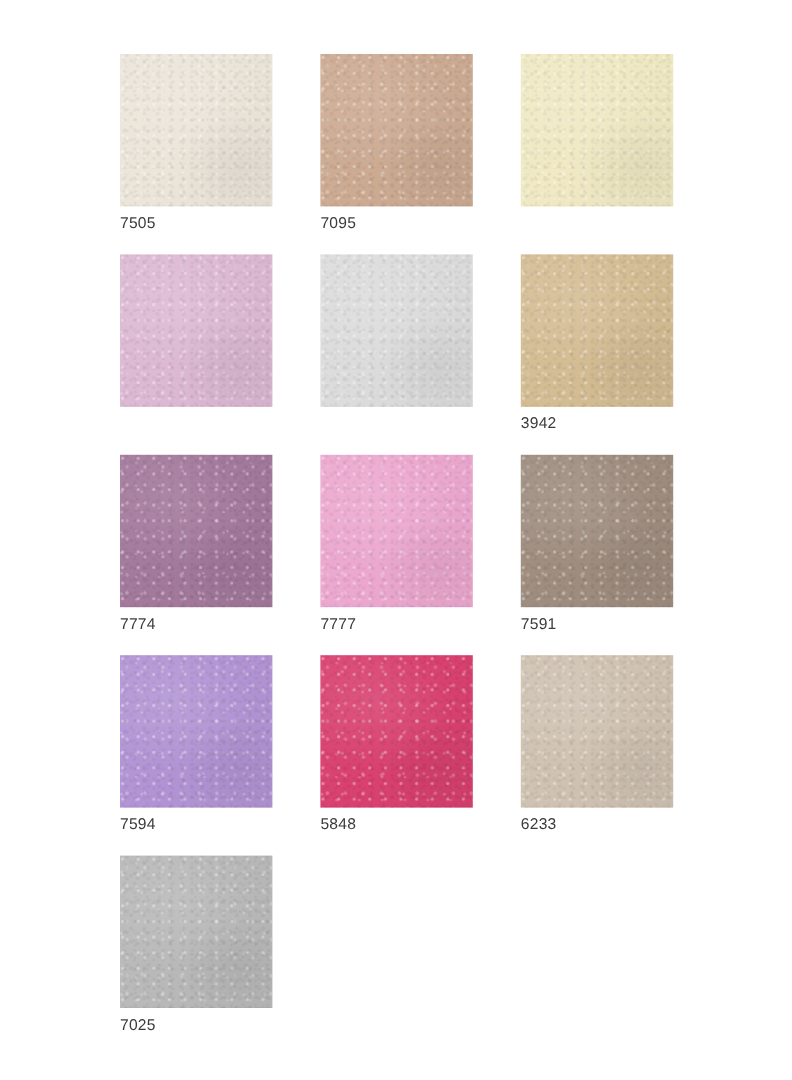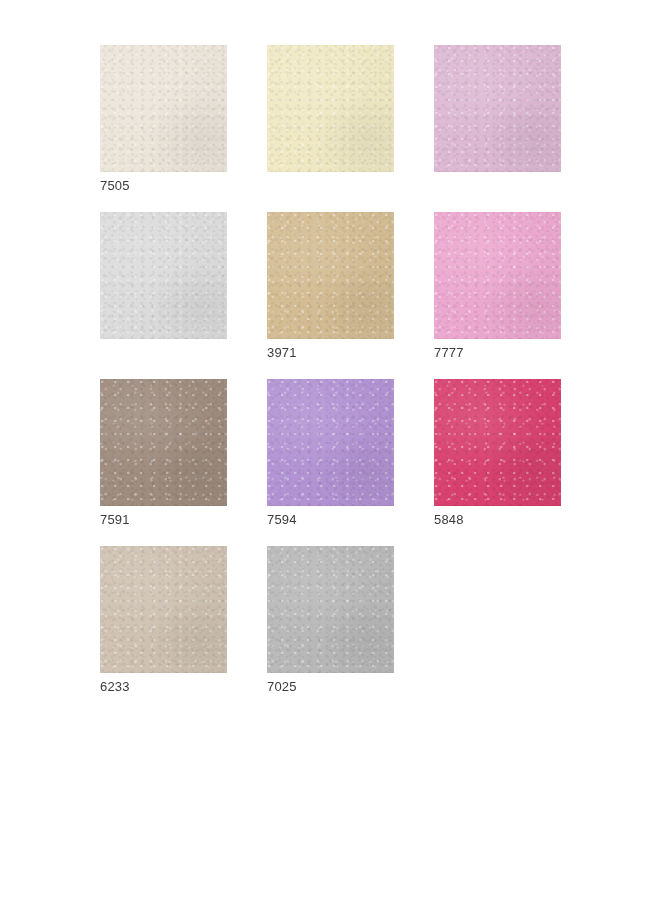--- a/index.html
+++ b/index.html
@@ -88,31 +88,39 @@
 </style>
 </head>
 <body>
 
 <div id="swatch-grid">
     <div class="swatch-cell">
       <div class="swatch-chip" style="background-color: rgb(236, 229, 218);"></div>
       <div class="swatch-label">7505</div>
     </div>
     <div class="swatch-cell">
+      <div class="swatch-chip" style="background-color: rgb(205, 171, 147);"></div>
+      <div class="swatch-label">7095</div>
+    </div>
+    <div class="swatch-cell">
       <div class="swatch-chip" style="background-color: rgb(240, 233, 196);"></div>
     </div>
     <div class="swatch-cell">
       <div class="swatch-chip" style="background-color: rgb(221, 185, 212);"></div>
     </div>
     <div class="swatch-cell">
       <div class="swatch-chip" style="background-color: rgb(220, 220, 220);"></div>
     </div>
     <div class="swatch-cell">
       <div class="swatch-chip" style="background-color: rgb(212, 189, 148);"></div>
-      <div class="swatch-label">3971</div>
+      <div class="swatch-label">3942</div>
+    </div>
+    <div class="swatch-cell">
+      <div class="swatch-chip" style="background-color: rgb(163, 121, 156);"></div>
+      <div class="swatch-label">7774</div>
     </div>
     <div class="swatch-cell">
       <div class="swatch-chip" style="background-color: rgb(236, 168, 207);"></div>
       <div class="swatch-label">7777</div>
     </div>
     <div class="swatch-cell">
       <div class="swatch-chip" style="background-color: rgb(159, 141, 127);"></div>
       <div class="swatch-label">7591</div>
     </div>
     <div class="swatch-cell">

